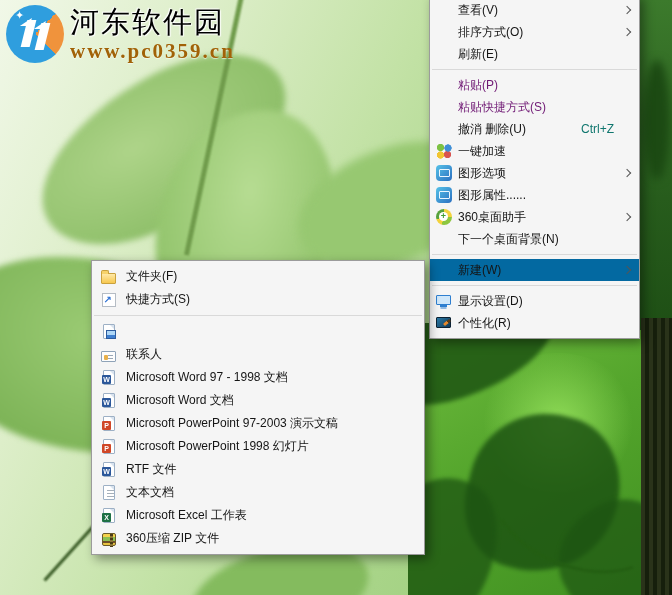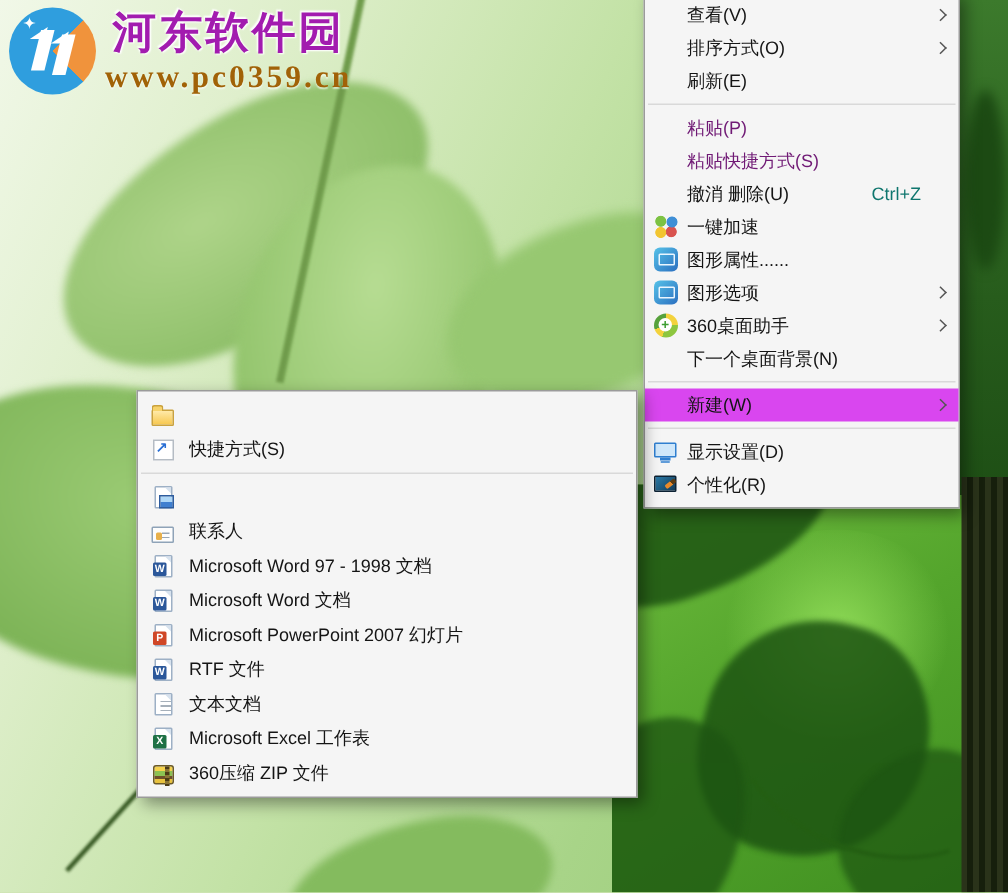--- a/index.html
+++ b/index.html
@@ -47,40 +47,40 @@
     background:conic-gradient(from 45deg,#f0933c 0 90deg,#2f9ede 90deg 360deg);}
   .wm-ring{position:absolute;left:-4px;top:-4px;width:62px;height:62px;border:3px solid transparent;
     border-left-color:rgba(255,255,255,.95);border-radius:50%;transform:rotate(40deg);}
   .wm-bar{position:absolute;width:9px;height:27px;background:#fff;transform:skewX(-14deg);}
   .wm-bar.b1{left:18px;top:15px;}
   .wm-bar.b2{left:32px;top:18px;}
   .wm-bar.b1::before,.wm-bar.b2::before{content:"";position:absolute;left:-6px;top:-2px;width:0;height:0;
     border-style:solid;border-width:0 0 8px 10px;border-color:transparent transparent #fff transparent;}
   .wm-star{position:absolute;left:9px;top:4px;color:#fff;font-size:11px;}
   .wm-text{margin-left:6px;}
-  .wm-title{font-size:29px;font-weight:bold;color:#a21caf;letter-spacing:2px;line-height:34px;
-    text-shadow:0 0 2px #fff,1px 1px 1px rgba(255,255,255,.9),-1px -1px 1px rgba(255,255,255,.9);text-align:center;}
+  .wm-title{font-size:29px;font-weight:normal;color:#000000;letter-spacing:2px;line-height:34px;
+    text-shadow:0 0 2px #fff,1px 1px 1px rgba(255,255,255,.9),-1px -1px 1px rgba(255,255,255,.9);}
   .wm-url{font-family:"Liberation Serif","DejaVu Serif",serif;font-size:21px;font-weight:bold;
     color:#a16207;letter-spacing:2px;line-height:24px;text-shadow:0 1px 1px rgba(255,255,255,.6);}
   
   .menu{position:absolute;background:#f5f5f5;border:1px solid #9b9b9b;box-sizing:border-box;
     box-shadow:4px 4px 10px rgba(0,0,0,.4);padding:4px 0;font-size:12px;color:#151515;z-index:5;}
   .menu-main{left:429px;top:-6px;width:211px;}
   .menu-sub{left:91px;top:260px;width:334px;z-index:6;}
   .mrow{display:flex;align-items:center;padding:0 5px;cursor:default;}
   .menu-main .mrow{height:22px;}
   .menu-sub .mrow{height:23px;padding-left:8px;}
   .icbox{width:17px;height:16px;margin-right:6px;flex:none;display:flex;align-items:center;justify-content:center;position:relative;}
   .menu-sub .icbox{margin-right:9px;}
   .lbl{flex:1;white-space:nowrap;overflow:hidden;}
   .sc{margin-right:4px;color:#0f766e;}
   .arrbox{width:16px;height:100%;flex:none;display:flex;align-items:center;justify-content:flex-end;padding-right:4px;box-sizing:border-box;}
   .chev{width:5px;height:5px;border-top:1.2px solid #555;border-right:1.2px solid #555;transform:rotate(45deg);}
   .dis{color:#701a75;align-items:center;}
-  .hl{background:#d946ef;}
+  .hl{background:#0369a1;}
   .msep{height:1px;background:#d9d9d9;margin:4px 2px;}
   
   .ic{width:16px;height:16px;position:relative;display:inline-block;}
   .ic-speed{background:
     radial-gradient(circle at 4.5px 4.5px,#7dc243 0 3.4px,transparent 3.9px),
     radial-gradient(circle at 12px 5px,#3f8fd6 0 3.4px,transparent 3.9px),
     radial-gradient(circle at 4.5px 12px,#f2c531 0 3.4px,transparent 3.9px),
     radial-gradient(circle at 11.5px 11.5px,#d9534f 0 3.4px,transparent 3.9px);}
   .ic-gfx{border-radius:4px;background:linear-gradient(135deg,#56c2e8 0%,#2b6fc0 100%);}
   .ic-gfx::before{content:"";position:absolute;left:3px;top:4px;width:9px;height:6px;border:1px solid #eaf6ff;border-radius:1px;}
@@ -195,31 +195,31 @@
     <span class="icbox">
         <span class="ic ic-speed"></span>
       </span>
     <span class="lbl">一键加速</span>
     <span class="arrbox"></span>
   </div>
   <div class="mrow">
     <span class="icbox">
         <span class="ic ic-gfx"></span>
       </span>
+    <span class="lbl">图形选项</span>
+    <span class="arrbox">
+        <span class="chev"></span>
+      </span>
+  </div>
+  <div class="mrow">
+    <span class="icbox">
+        <span class="ic ic-gfx"></span>
+      </span>
     <span class="lbl">图形属性......</span>
     <span class="arrbox"></span>
-  </div>
-  <div class="mrow">
-    <span class="icbox">
-        <span class="ic ic-gfx"></span>
-      </span>
-    <span class="lbl">图形选项</span>
-    <span class="arrbox">
-        <span class="chev"></span>
-      </span>
   </div>
   <div class="mrow">
     <span class="icbox">
         <span class="ic ic-360d"></span>
       </span>
     <span class="lbl">360桌面助手</span>
     <span class="arrbox">
         <span class="chev"></span>
       </span>
   </div>
@@ -251,20 +251,21 @@
     <span class="lbl">个性化(R)</span>
     <span class="arrbox"></span>
   </div>
 </div>
 
 <div class="menu menu-sub">
   <div class="mrow">
     <span class="icbox">
         <span class="ic ic-folder"></span>
       </span>
+    <span class="lbl">文件夹(F)</span>
   </div>
   <div class="mrow">
     <span class="icbox">
         <span class="ic ic-short"></span>
       </span>
     <span class="lbl">快捷方式(S)</span>
   </div>
   <div class="msep"></div>
   <div class="mrow">
     <span class="icbox">
@@ -286,21 +287,27 @@
   <div class="mrow">
     <span class="icbox">
         <span class="ic ic-page ic-word badge"></span>
       </span>
     <span class="lbl">Microsoft Word 文档</span>
   </div>
   <div class="mrow">
     <span class="icbox">
         <span class="ic ic-page ic-ppt badge"></span>
       </span>
-    <span class="lbl">Microsoft PowerPoint 2007 幻灯片</span>
+    <span class="lbl">Microsoft PowerPoint 97-2003 演示文稿</span>
+  </div>
+  <div class="mrow">
+    <span class="icbox">
+        <span class="ic ic-page ic-ppt badge"></span>
+      </span>
+    <span class="lbl">Microsoft PowerPoint 1998 幻灯片</span>
   </div>
   <div class="mrow">
     <span class="icbox">
         <span class="ic ic-page ic-word badge"></span>
       </span>
     <span class="lbl">RTF 文件</span>
   </div>
   <div class="mrow">
     <span class="icbox">
         <span class="ic ic-page ic-text"></span>

